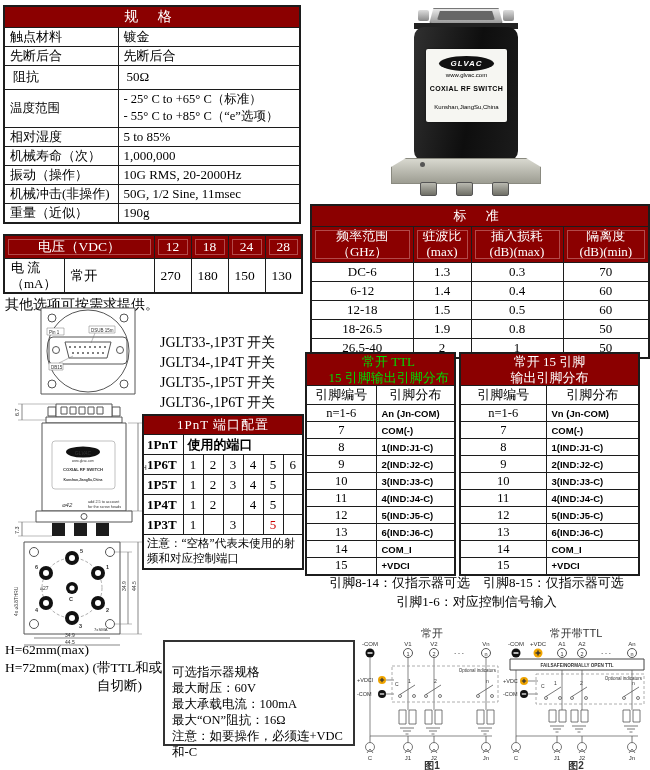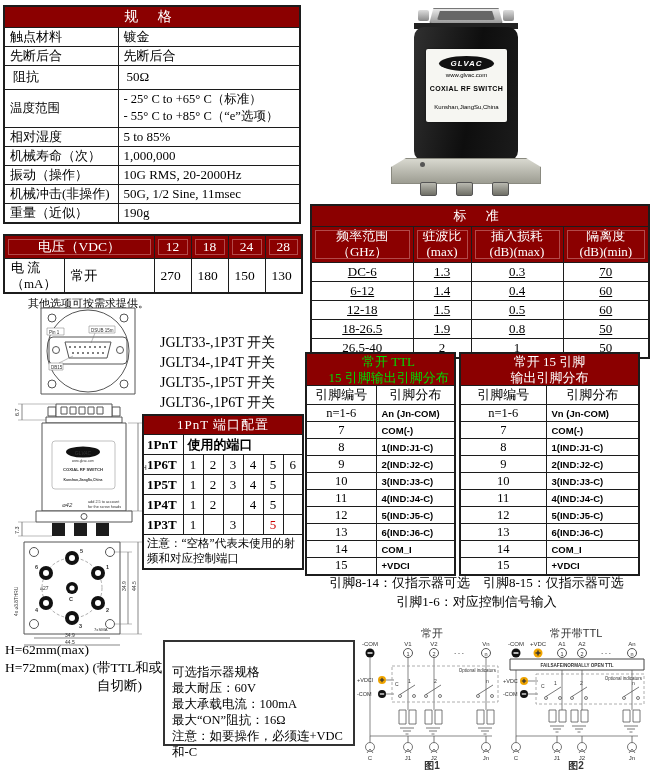--- a/index.html
+++ b/index.html
@@ -23,36 +23,36 @@
   .inbox::after { content:""; position:absolute; inset:3px; border:1px solid #B34A4A; pointer-events:none; }
 
   
   .volt th { font-size:13.5px; text-align:center; padding:2px 6px; height:23px; }
   .volt td { font-size:13.5px; padding:1px 6px; height:34px; }
   .volt .two { font-size:13px; line-height:1.2; }
 
   
   .std th { font-size:13px; text-align:center; }
   .std .colhdr th { height:36px; line-height:1.25; }
-  .std td { font-size:13px; text-align:center; height:18px; padding:1px 2px;text-decoration:underline; }
+  .std td { font-size:13px; text-align:center; height:18px; padding:1px 2px; }
 
   
   .pint .hdr { font-size:13px; text-align:center; line-height:1.2; height:32px; }
   .pint .cols td { font-size:13px; text-align:center; height:19px; }
   .pint td { height:17px; text-align:center; font-size:12.5px; padding:0 2px; }
   .pint td.val { font-family:"Liberation Sans","DejaVu Sans",sans-serif; font-size:9.5px; font-weight:bold; text-align:left; padding-left:5px; }
 
   
   .port th,.port td { font-size:13px; text-align:center; height:20px; }
   .port .t { height:17px; font-size:13px; letter-spacing:1px; }
   .port .lbl { font-weight:bold; text-align:left; padding-left:3px; }
   .port .note td { font-size:11.5px; text-align:left; padding:1px 3px; line-height:1.3; height:34px;margin-top:48px; }
   .redcell { color:#CC0000; }
 
-  .txt { position:absolute; font-size:11px;margin-left:23px; }
+  .txt { position:absolute; font-size:14px; }
   .models { position:absolute; left:160px; top:333px; font-size:14px; line-height:20px; }
   .pinnotes { position:absolute; left:303px; top:573px; width:347px; text-align:center; font-size:13px; line-height:19px; }
   .hnotes { position:absolute; left:5px; top:641px; font-size:13.5px; line-height:18px; }
   .hnotes .ind { padding-left:92px; }
 
   .indbox { position:absolute; left:163px; top:640px; width:192px; height:106px; border:2px solid #333;
             padding:22px 7px; font-size:12.5px; line-height:16px; }
 
   
   .photo { position:absolute; left:388px; top:2px; width:156px; height:196px; }

